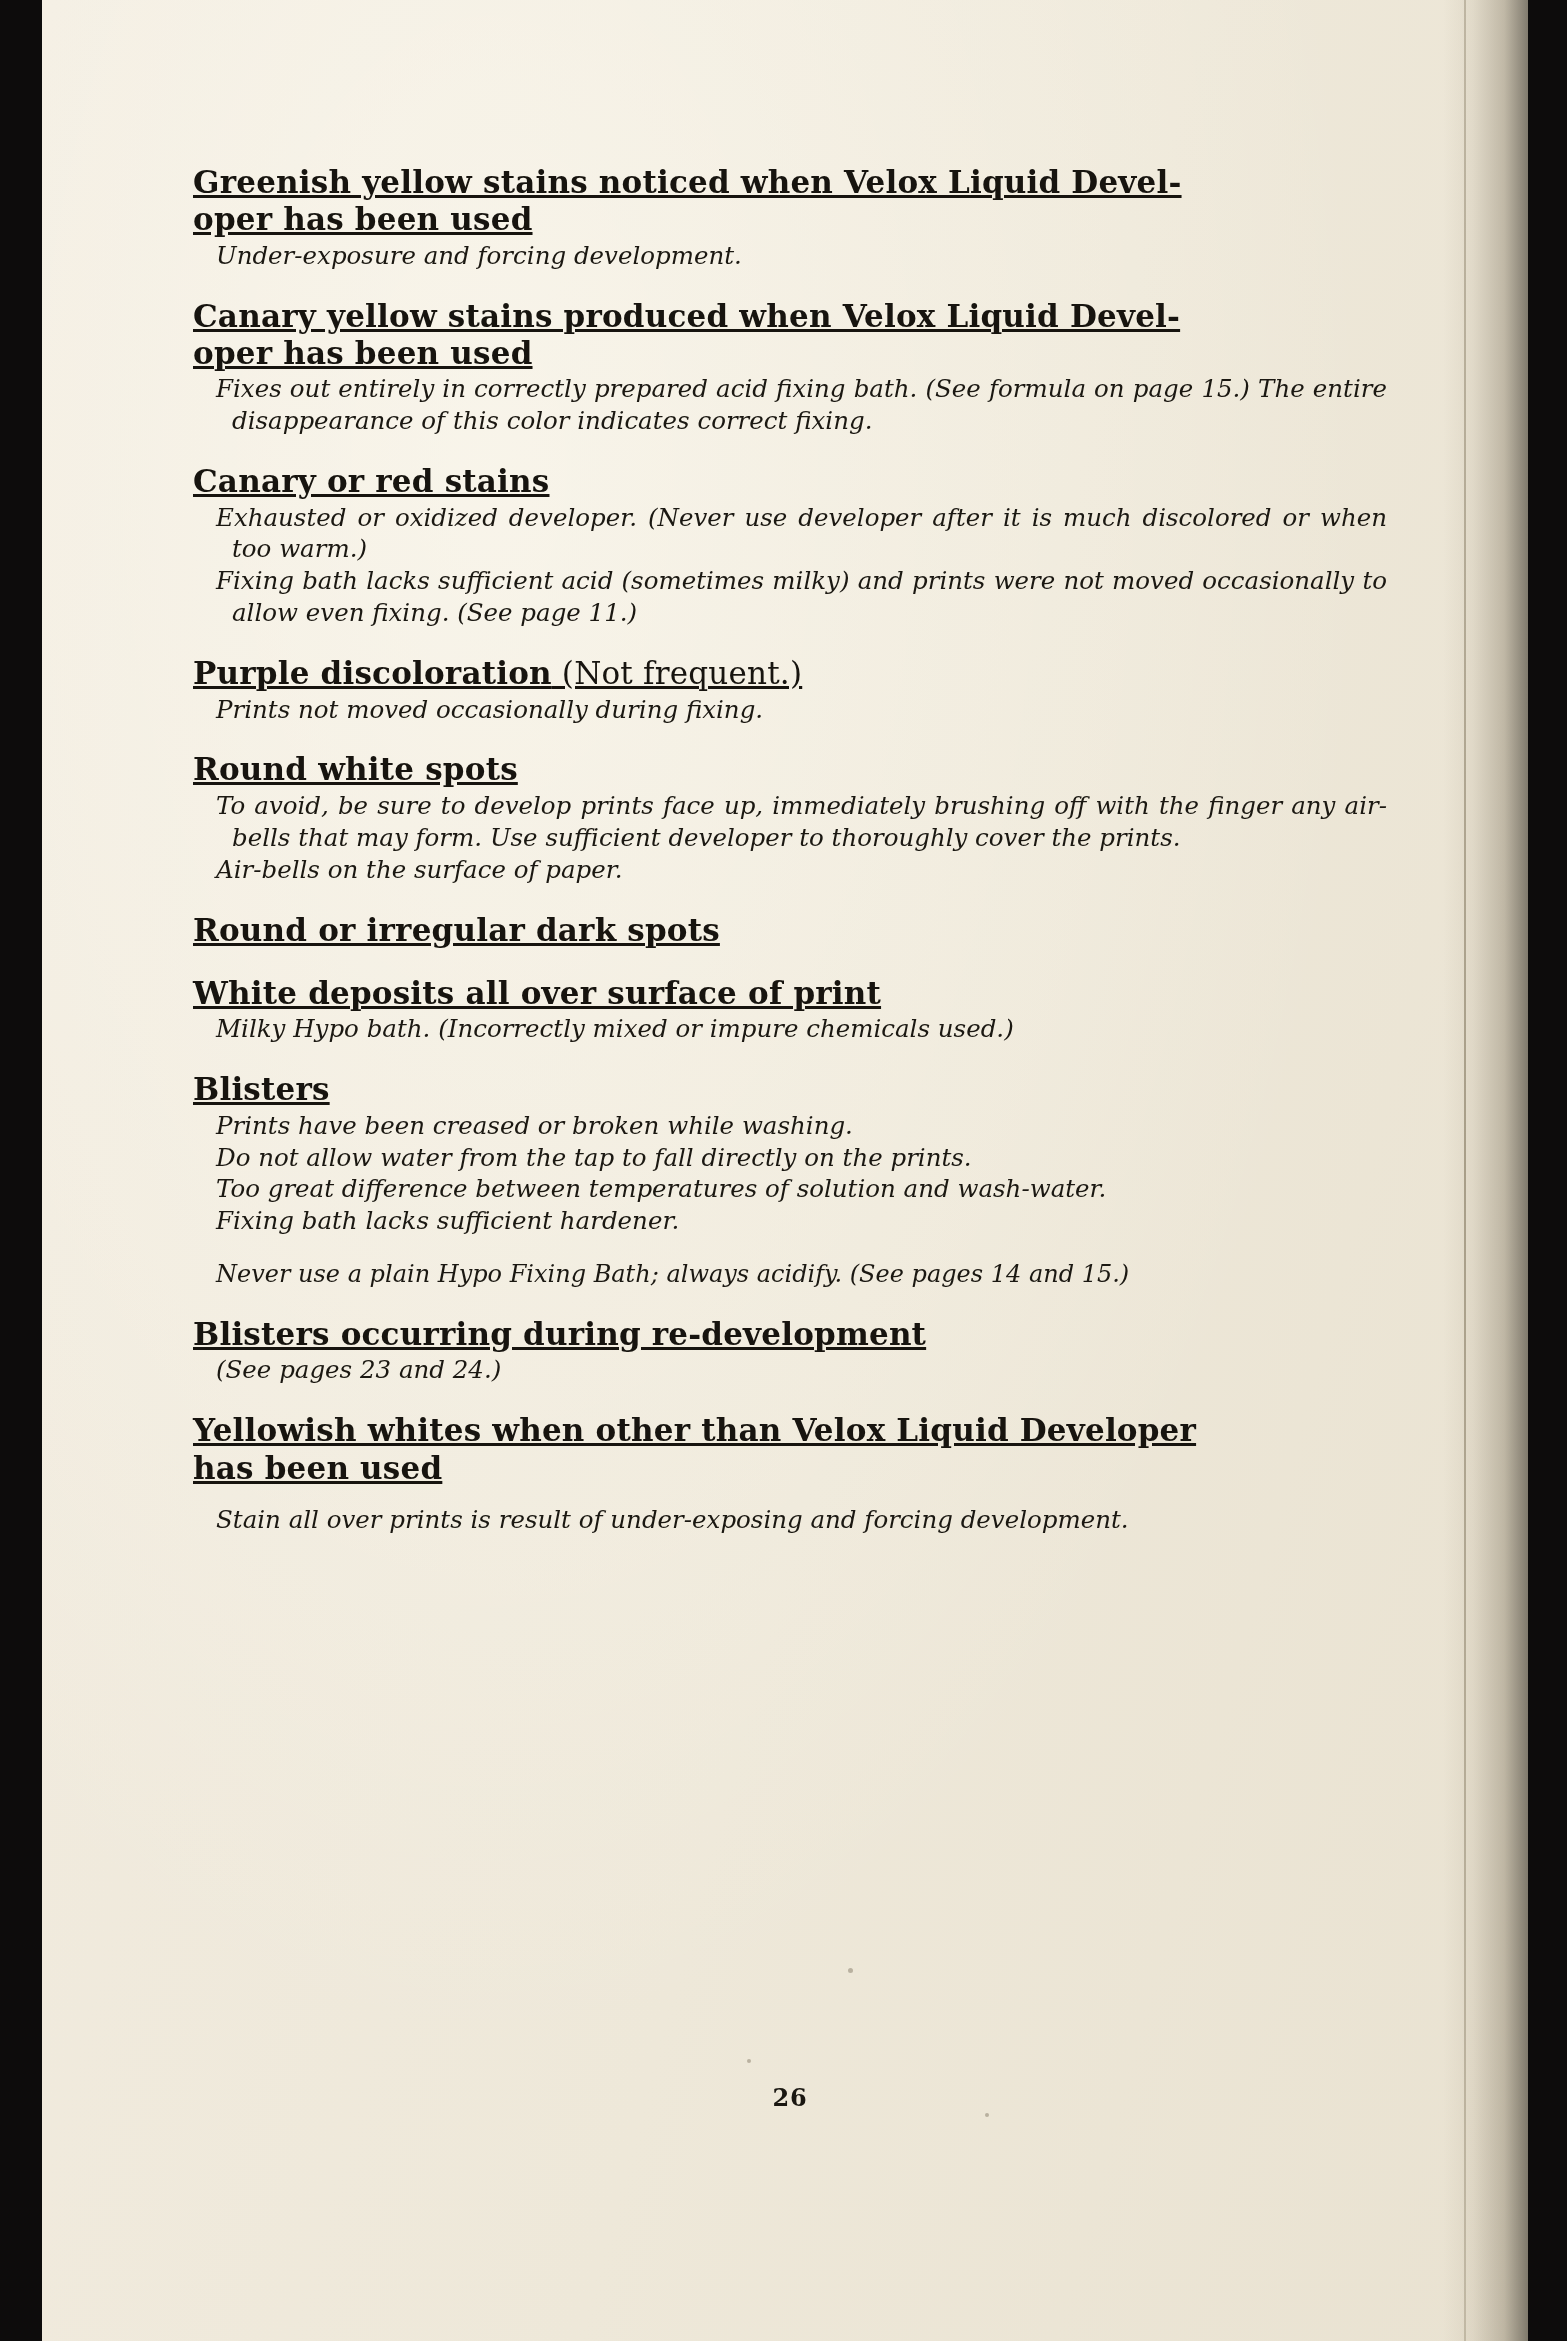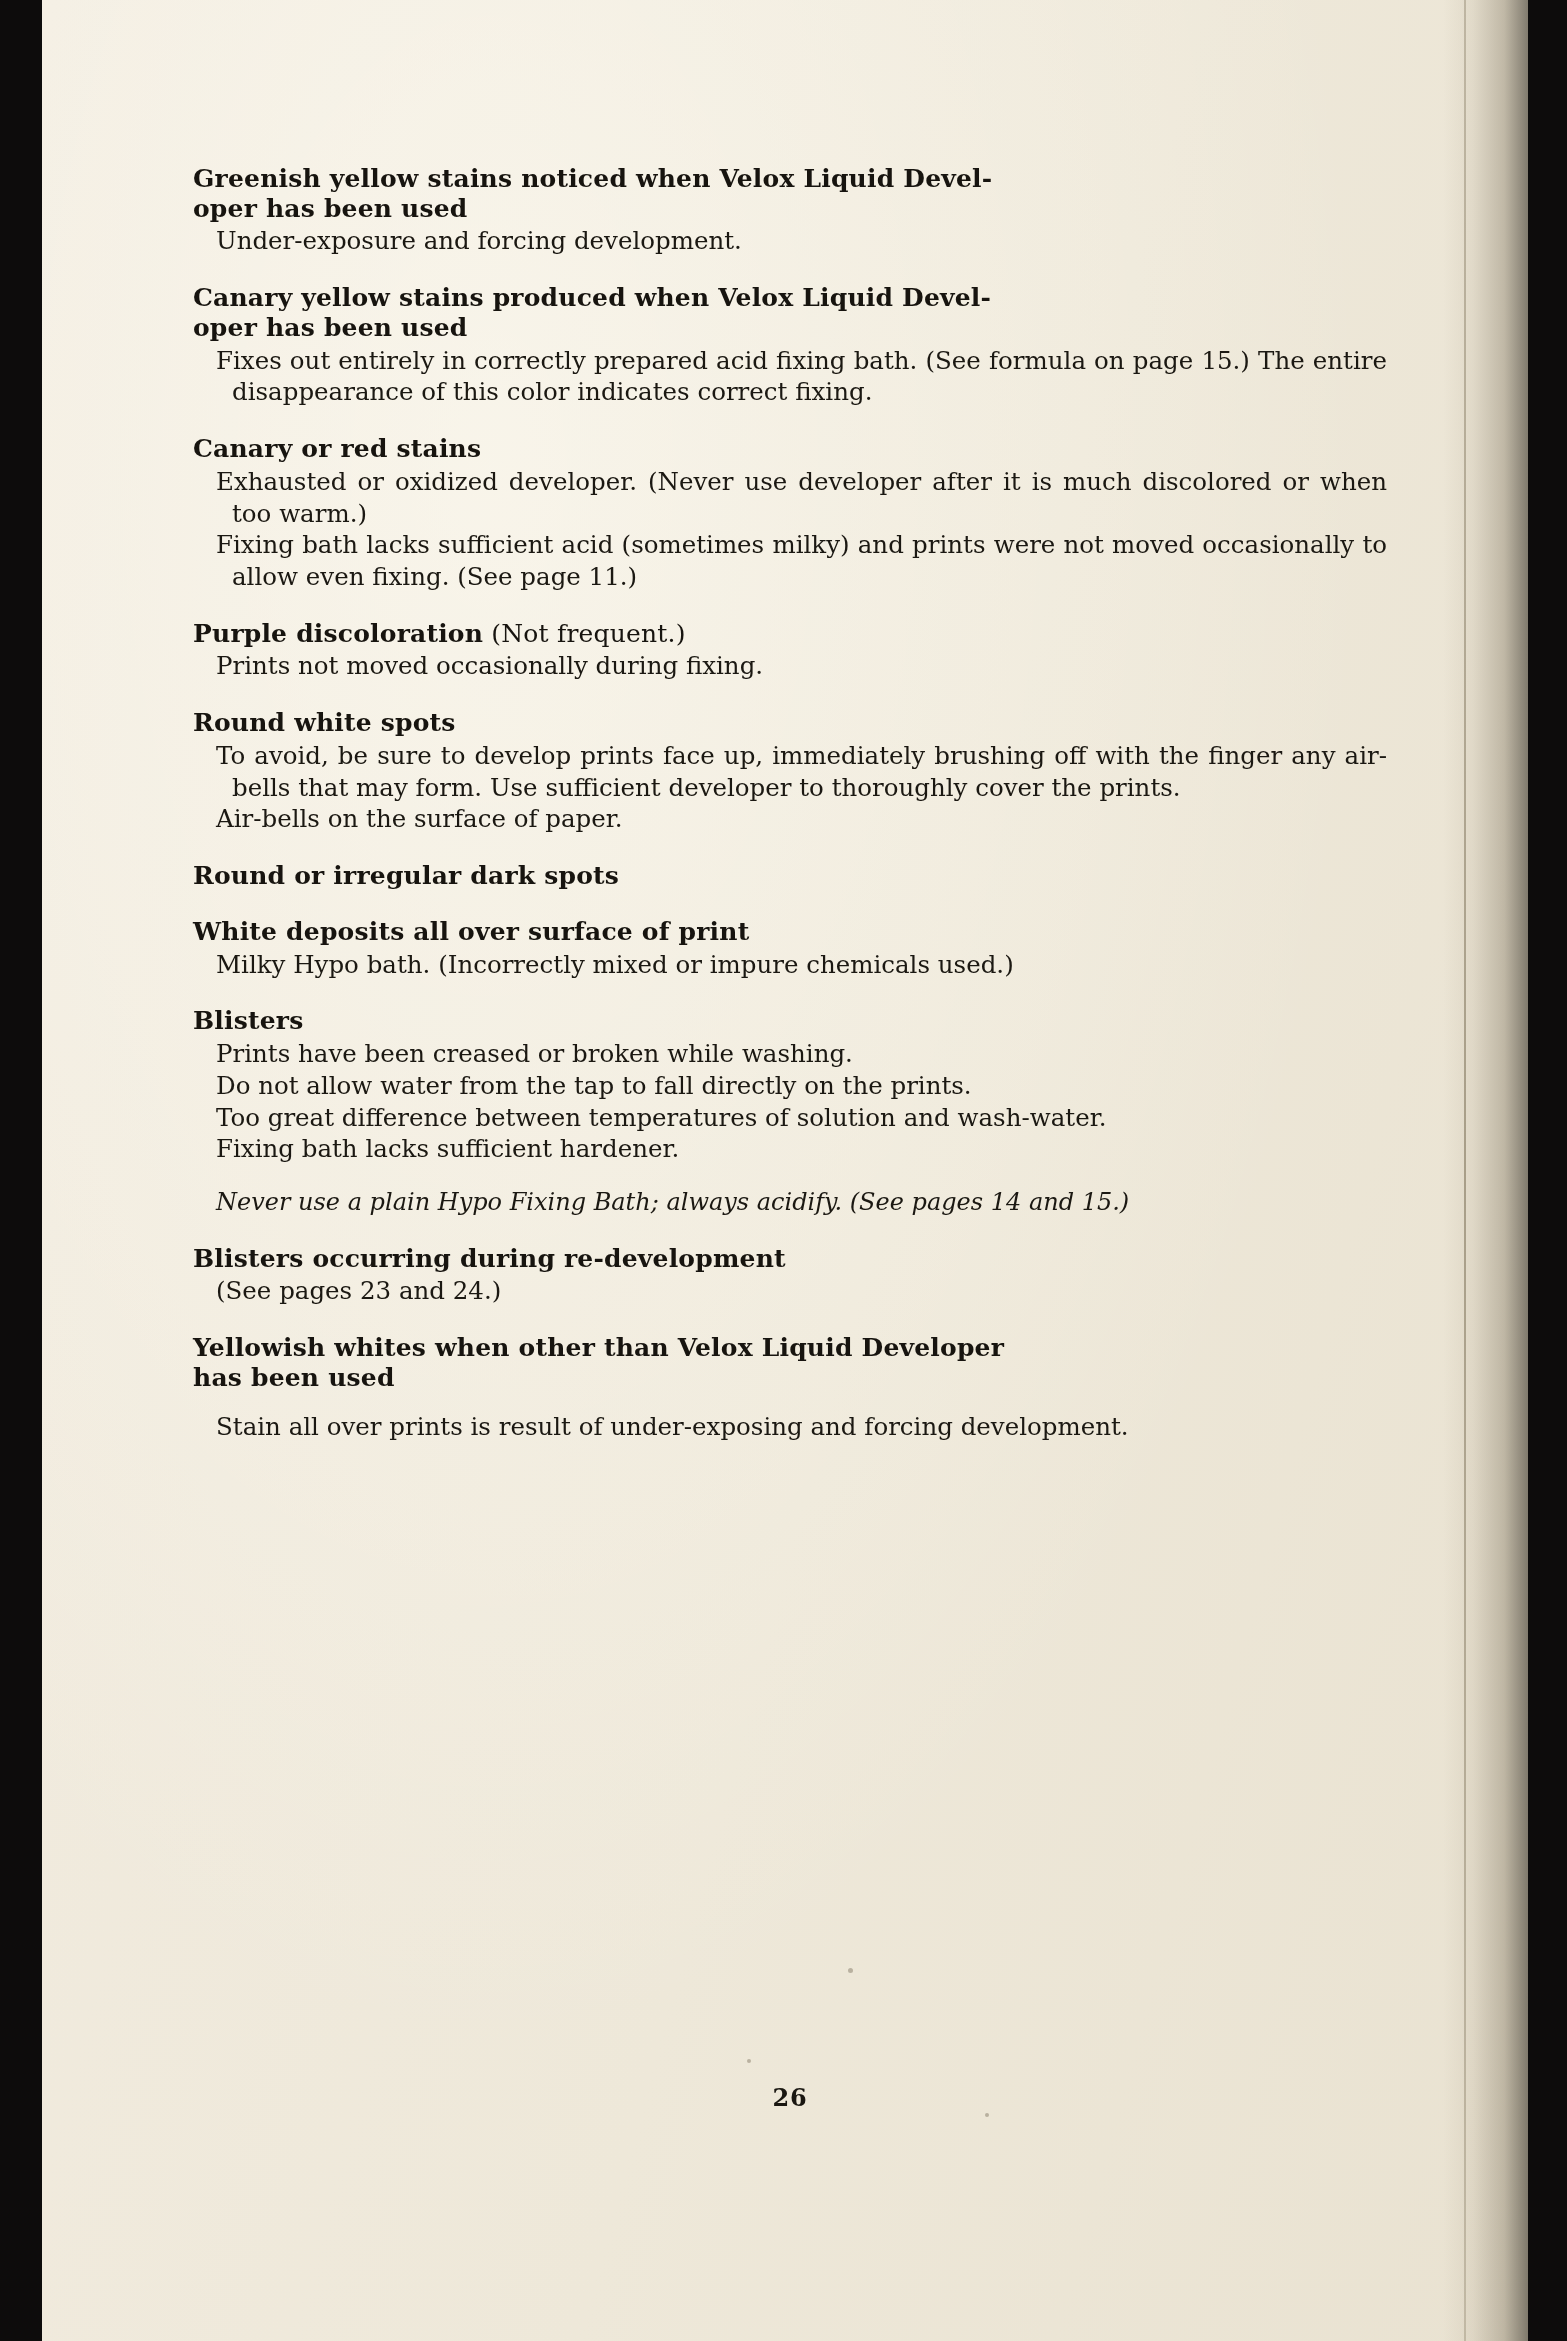--- a/index.html
+++ b/index.html
@@ -72,38 +72,40 @@
     width: 1194px;
   }
   .entry {
     margin-bottom: 26px;
   }
   .entry.tight { margin-bottom: 21.6px; }
   h2.head {
     margin: 0 0 1.4px 0;
     font-family: "DejaVu Serif", serif;
     font-weight: bold;
-    font-size: 25px;
+    font-size: 31px;
     line-height: 1.20;
     letter-spacing: 0.2px;
     color: #17140f;
     text-indent: 0;
+    text-decoration: underline;
   }
   h2.head .reg {
     font-weight: normal;
   }
   p.body {
     margin: 0;
     padding-left: 39px;
     text-indent: -16px;
     font-size: 24.5px;
     line-height: 1.30;
     color: #1b1812;
     text-align: justify;
     font-family: "DejaVu Serif", serif;
+    font-style: italic;
   }
   p.body.nojust { text-align: left; }
   p.body + p.body { margin-top: 0px; }
   p.note {
     margin: 0;
     padding-left: 39px;
     text-indent: -16px;
     font-size: 24px;
     line-height: 1.30;
     font-style: italic;

